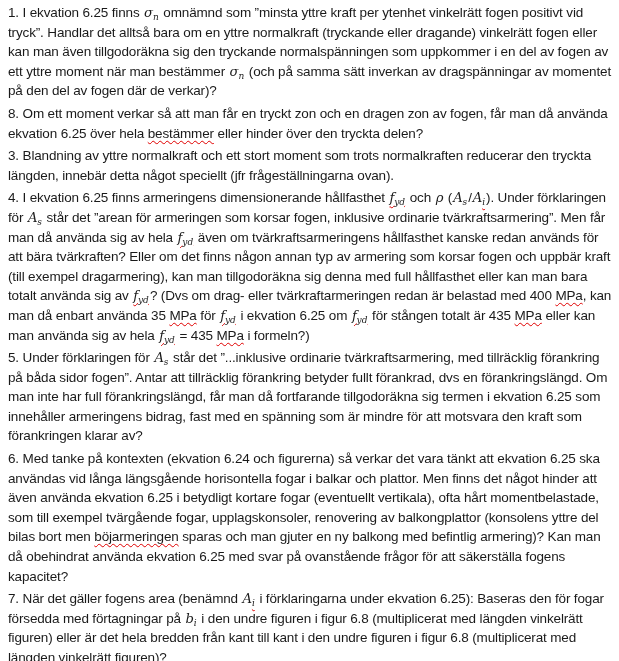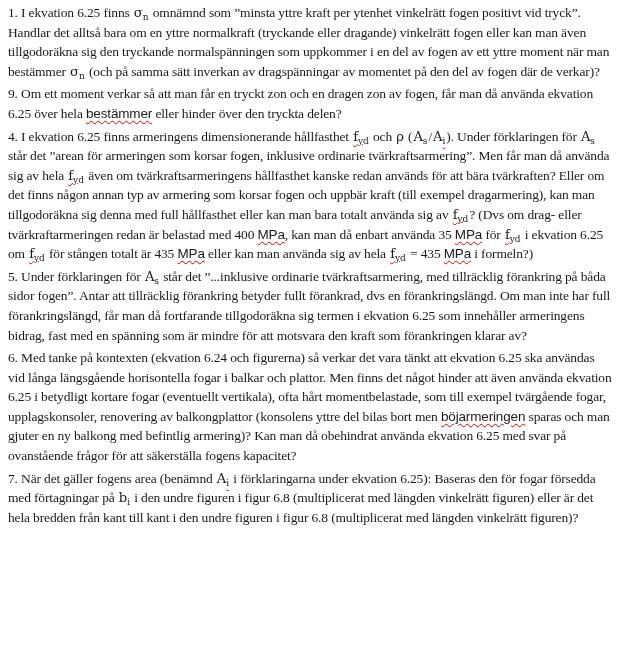--- a/index.html
+++ b/index.html
@@ -17,48 +17,50 @@
     width:619px;height:661px;
     padding:3px 6px 0 8px;
     font-family:"Liberation Sans",sans-serif;
     font-size:13.5px;
     line-height:19.6px;
     letter-spacing:-0.15px;
     color:var(--text-color);
     text-align:left;
   }
   .para{margin:0 0 3px 0;}
-  .run{white-space:pre-wrap;font-family:Liberation Serif, serif;}
+  .run{white-space:pre-wrap;}
   .sq{
     text-decoration-line:underline;
     text-decoration-style:wavy;
     text-decoration-color:var(--squiggle-color);
     text-decoration-thickness:1px;
     text-underline-offset:2px;
     white-space:pre-wrap;
   }
   .math{
     font-family:"DejaVu Serif",serif;
+    font-style:italic;
     margin:12px 1px;
     white-space:nowrap;
   }
   .math .mbase{font-size:13.2px;}
   .math sub{
     font-size:9px;
     line-height:0;
     vertical-align:-3px;
     letter-spacing:0;
   }
   .math sub.sq{text-underline-offset:1px;}
 </style>
 </head>
 <body>
 
 <div class="doc">
   <div>
       <p class="para"><span class="run">1. I ekvation 6.25 finns </span><span class="math"><span class="mbase">σ</span><sub class="">n</sub></span><span class="run"> omnämnd som ”minsta yttre kraft per ytenhet vinkelrätt fogen positivt vid tryck”. Handlar det alltså bara om en yttre normalkraft (tryckande eller dragande) vinkelrätt fogen eller kan man även tillgodoräkna sig den tryckande normalspänningen som uppkommer i en del av fogen av ett yttre moment när man bestämmer </span><span class="math"><span class="mbase">σ</span><sub class="">n</sub></span><span class="run"> (och på samma sätt inverkan av dragspänningar av momentet på den del av fogen där de verkar)?</span></p>
-      <p class="para"><span class="run">9. Om ett moment verkar så att man får en tryckt zon och en dragen zon av fogen, får man då använda ekvation 6.25 över hela </span><span class="sq">bestämmer</span><span class="run"> eller hinder över den tryckta delen?</span></p>
+      <p class="para"><span class="run">8. Om ett moment verkar så att man får en tryckt zon och en dragen zon av fogen, får man då använda ekvation 6.25 över hela </span><span class="sq">bestämmer</span><span class="run"> eller hinder över den tryckta delen?</span></p>
+      <p class="para"><span class="run">3. Blandning av yttre normalkraft och ett stort moment som trots normalkraften reducerar den tryckta längden, innebär detta något speciellt (jfr frågeställningarna ovan).</span></p>
       <p class="para"><span class="run">4. I ekvation 6.25 finns armeringens dimensionerande hållfasthet </span><span class="math sq"><span class="mbase">f</span><sub class="">yd</sub></span><span class="run"> och </span><span class="math"><span class="mbase">ρ</span></span><span class="run"> (</span><span class="math"><span class="mbase">A</span><sub class="">s</sub></span><span class="run">/</span><span class="math"><span class="mbase">A</span><sub class="sq">i</sub></span><span class="run">). Under förklaringen för </span><span class="math"><span class="mbase">A</span><sub class="">s</sub></span><span class="run"> står det ”arean för armeringen som korsar fogen, inklusive ordinarie tvärkraftsarmering”. Men får man då använda sig av hela </span><span class="math sq"><span class="mbase">f</span><sub class="">yd</sub></span><span class="run"> även om tvärkraftsarmeringens hållfasthet kanske redan används för att bära tvärkraften? Eller om det finns någon annan typ av armering som korsar fogen och uppbär kraft (till exempel dragarmering), kan man tillgodoräkna sig denna med full hållfasthet eller kan man bara totalt använda sig av </span><span class="math sq"><span class="mbase">f</span><sub class="">yd</sub></span><span class="run">? (Dvs om drag- eller tvärkraftarmeringen redan är belastad med 400 </span><span class="sq">MPa</span><span class="run">, kan man då enbart använda 35 </span><span class="sq">MPa</span><span class="run"> för </span><span class="math sq"><span class="mbase">f</span><sub class="">yd</sub></span><span class="run"> i ekvation 6.25 om </span><span class="math sq"><span class="mbase">f</span><sub class="">yd</sub></span><span class="run"> för stången totalt är 435 </span><span class="sq">MPa</span><span class="run"> eller kan man använda sig av hela </span><span class="math sq"><span class="mbase">f</span><sub class="">yd</sub></span><span class="run"> = 435 </span><span class="sq">MPa</span><span class="run"> i formeln?)</span></p>
       <p class="para"><span class="run">5. Under förklaringen för </span><span class="math"><span class="mbase">A</span><sub class="">s</sub></span><span class="run"> står det ”...inklusive ordinarie tvärkraftsarmering, med tillräcklig förankring på båda sidor fogen”. Antar att tillräcklig förankring betyder fullt förankrad, dvs en förankringslängd. Om man inte har full förankringslängd, får man då fortfarande tillgodoräkna sig termen i ekvation 6.25 som innehåller armeringens bidrag, fast med en spänning som är mindre för att motsvara den kraft som förankringen klarar av?</span></p>
       <p class="para"><span class="run">6. Med tanke på kontexten (ekvation 6.24 och figurerna) så verkar det vara tänkt att ekvation 6.25 ska användas vid långa längsgående horisontella fogar i balkar och plattor. Men finns det något hinder att även använda ekvation 6.25 i betydligt kortare fogar (eventuellt vertikala), ofta hårt momentbelastade, som till exempel tvärgående fogar, upplagskonsoler, renovering av balkongplattor (konsolens yttre del bilas bort men </span><span class="sq">böjarmeringen</span><span class="run"> sparas och man gjuter en ny balkong med befintlig armering)? Kan man då obehindrat använda ekvation 6.25 med svar på ovanstående frågor för att säkerställa fogens kapacitet?</span></p>
       <p class="para"><span class="run">7. När det gäller fogens area (benämnd </span><span class="math"><span class="mbase">A</span><sub class="sq">i</sub></span><span class="run"> i förklaringarna under ekvation 6.25): Baseras den för fogar försedda med förtagningar på </span><span class="math"><span class="mbase">b</span><sub class="">i</sub></span><span class="run"> i den undre figuren i figur 6.8 (multiplicerat med längden vinkelrätt figuren) eller är det hela bredden från kant till kant i den undre figuren i figur 6.8 (multiplicerat med längden vinkelrätt figuren)?</span></p>
     </div>
 </div>
 
 </body></html>

